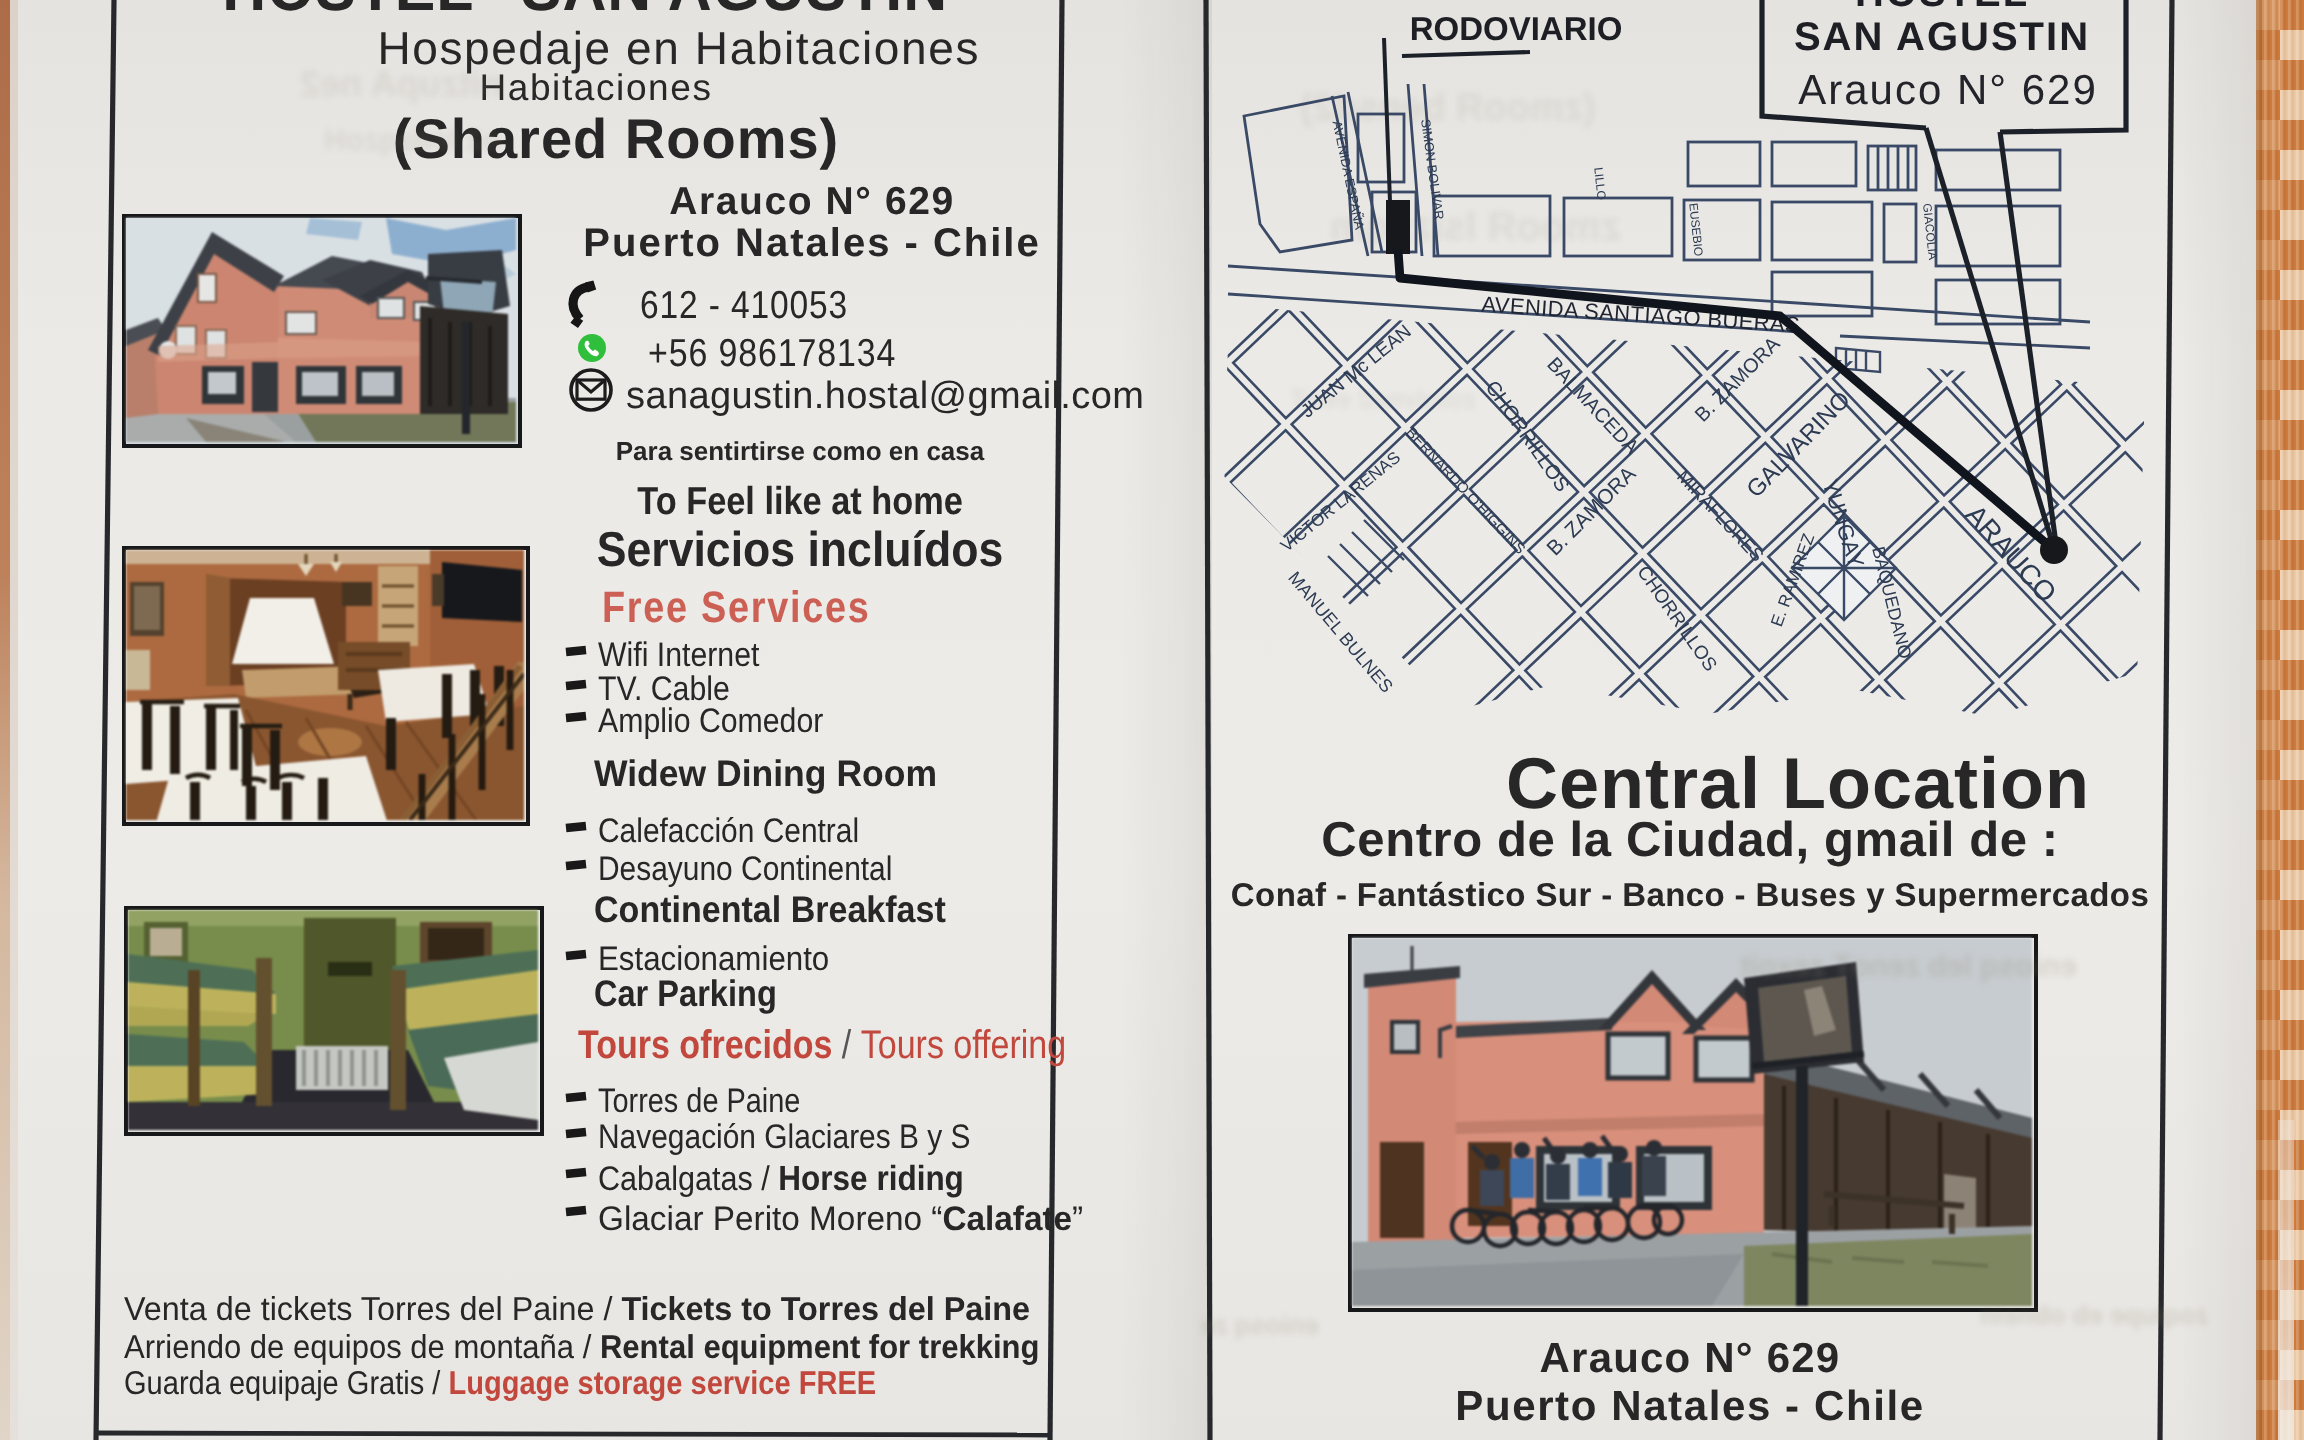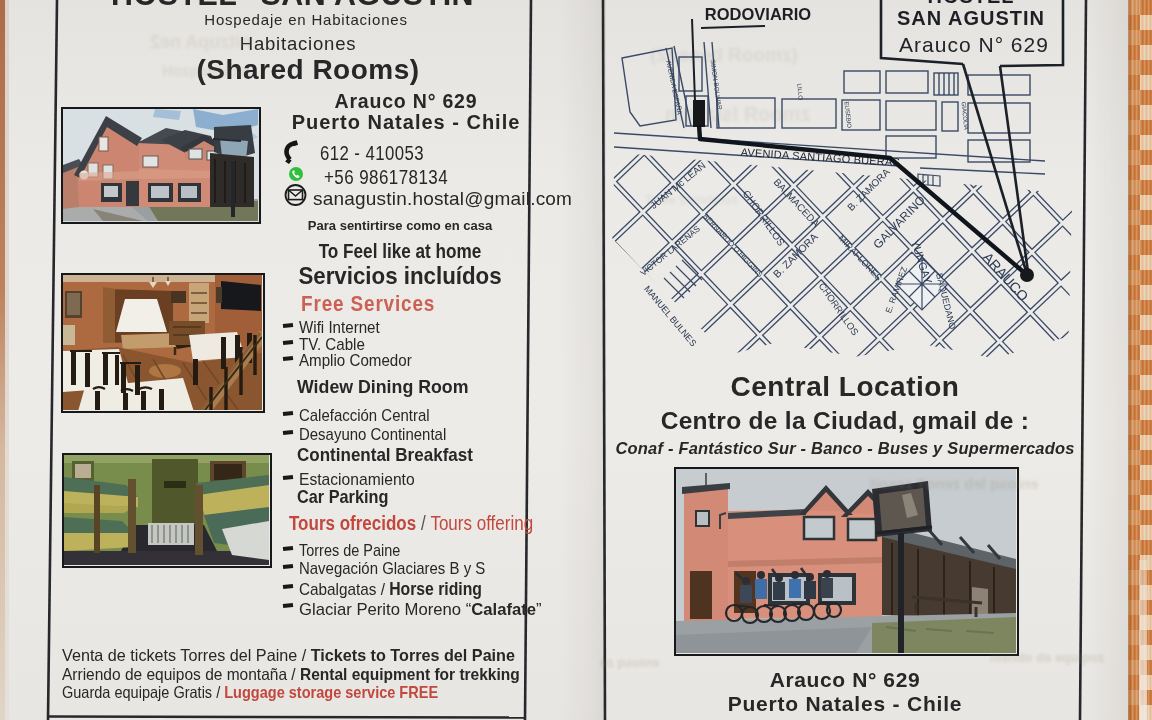--- a/index.html
+++ b/index.html
@@ -34,21 +34,21 @@
 
 <svg class="abs" style="left:0;top:0;" width="1152" height="720" viewBox="0 0 1152 720">
   <line x1="57" y1="0" x2="48" y2="720" stroke="#26282c" stroke-width="2.6"></line>
   <line x1="531" y1="0" x2="525" y2="720" stroke="#26282c" stroke-width="2.6"></line>
   <line x1="603" y1="0" x2="605" y2="720" stroke="#26282c" stroke-width="2.6"></line>
   <line x1="1086" y1="0" x2="1080" y2="720" stroke="#26282c" stroke-width="2.6"></line>
   <line x1="49" y1="716.5" x2="526" y2="717.5" stroke="#26282c" stroke-width="2.4"></line>
 </svg>
 
 <div class="abs txt b ctr" style="left:100px;top:-24px;width:400px;font-size:32px;letter-spacing:0.5px;transform:scaleX(0.95);">HOSTEL "SAN AGUSTIN"</div>
-<div class="abs txt ctr" style="left:106px;top:11px;width:400px;font-size:15px;letter-spacing:0.8px;">Hospedaje en Habitaciones</div>
+<div class="abs txt ctr" style="left:90px;top:11px;width:400px;font-size:23px;letter-spacing:0.8px;text-align:right;">Hospedaje en Habitaciones</div>
 <div class="abs txt ctr" style="left:98px;top:33px;width:400px;font-size:18.5px;letter-spacing:0.8px;">Habitaciones</div>
 <div class="abs txt b ctr" style="left:98px;top:54px;width:420px;font-size:28px;letter-spacing:0.5px;">(Shared Rooms)</div>
 
 <div class="abs txt b ctr" style="left:306px;top:90px;width:200px;font-size:19.5px;letter-spacing:0.8px;">Arauco N° 629</div>
 <div class="abs txt b ctr" style="left:286px;top:111px;width:240px;font-size:20px;letter-spacing:1px;">Puerto Natales - Chile</div>
 
 <div class="abs txt" style="left:320px;top:142px;font-size:19.5px;letter-spacing:0.5px;transform:scaleX(0.86);transform-origin:0 0;">612 - 410053</div>
 <div class="abs txt" style="left:324px;top:166px;font-size:19.5px;letter-spacing:0.5px;transform:scaleX(0.87);transform-origin:0 0;">+56 986178134</div>
 <div class="abs txt" style="left:313px;top:187.5px;font-size:19px;letter-spacing:0.2px;">sanagustin.hostal@gmail.com</div>
 
@@ -248,23 +248,23 @@
   <rect x="30" y="30" width="6" height="68" fill="#63491f"></rect>
 
   <path d="M132,28 L205,20 L205,60 L138,56 z" fill="#4d7a58"></path>
   <path d="M134,40 L205,30 L205,72 L142,64 z" fill="#cfc14c"></path>
   <path d="M140,60 L205,52 L205,95 L150,88 z" fill="#49755a"></path>
   <path d="M158,74 L205,66 L205,105 L168,100 z" fill="#e6e8e2"></path>
   <rect x="131" y="30" width="8" height="70" fill="#6f5628"></rect>
 </svg>
 </div>
 
-<div class="abs txt b ctr" style="left:645px;top:371px;width:400px;font-size:28px;letter-spacing:0.5px;">Central Location</div>
+<div class="abs txt b ctr" style="left:645px;top:371px;width:400px;font-size:36px;letter-spacing:0.5px;text-align:right;">Central Location</div>
 <div class="abs txt b ctr" style="left:645px;top:407px;width:400px;font-size:24.5px;letter-spacing:0.3px;">Centro de la Ciudad, gmail de :</div>
-<div class="abs txt b ctr" style="left:615px;top:439px;width:460px;font-size:16.5px;letter-spacing:0.2px;font-style:italic;">Conaf - Fantástico Sur - Banco - Buses y Supermercados</div>
+<div class="abs txt b ctr" style="left:615px;top:439px;width:460px;font-size:16.5px;letter-spacing:0.2px;">Conaf - Fantástico Sur - Banco - Buses y Supermercados</div>
 <div class="abs txt b ctr" style="left:645px;top:668px;width:400px;font-size:21px;letter-spacing:0.6px;">Arauco N° 629</div>
 <div class="abs txt b ctr" style="left:645px;top:692px;width:400px;font-size:21px;letter-spacing:0.8px;">Puerto Natales - Chile</div>
 
 <div class="abs" style="left:674px;top:467px;width:345px;height:189px;border:2.5px solid #17181a;box-sizing:border-box;">
 <svg width="340" height="184" viewBox="0 0 340 184" preserveAspectRatio="none" style="filter:blur(0.4px);">
   <rect width="340" height="184" fill="#c7ccd0"></rect>
 
   <path d="M206,56 L340,90 L340,104 L206,72 z" fill="#5e6368"></path>
   <path d="M206,68 L340,100 L340,150 L206,146 z" fill="#473a30"></path>
   <path d="M216,74 L216,146 M242,80 L242,147 M268,86 L268,148 M294,92 L294,149 M318,98 L318,150" stroke="#2b2219" stroke-width="2"></path>

